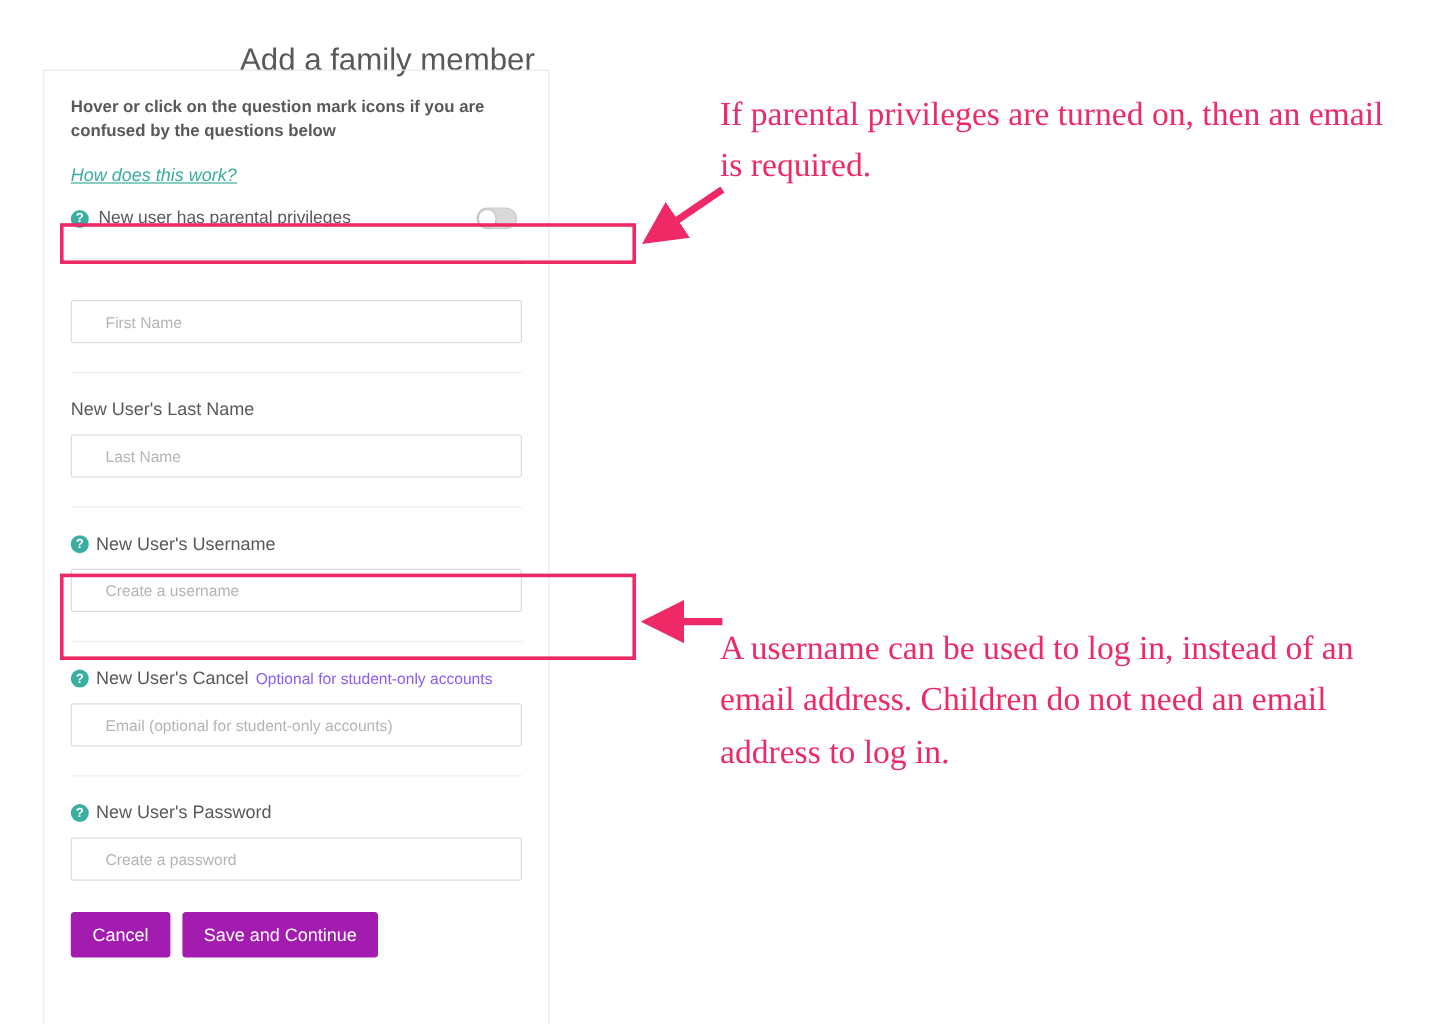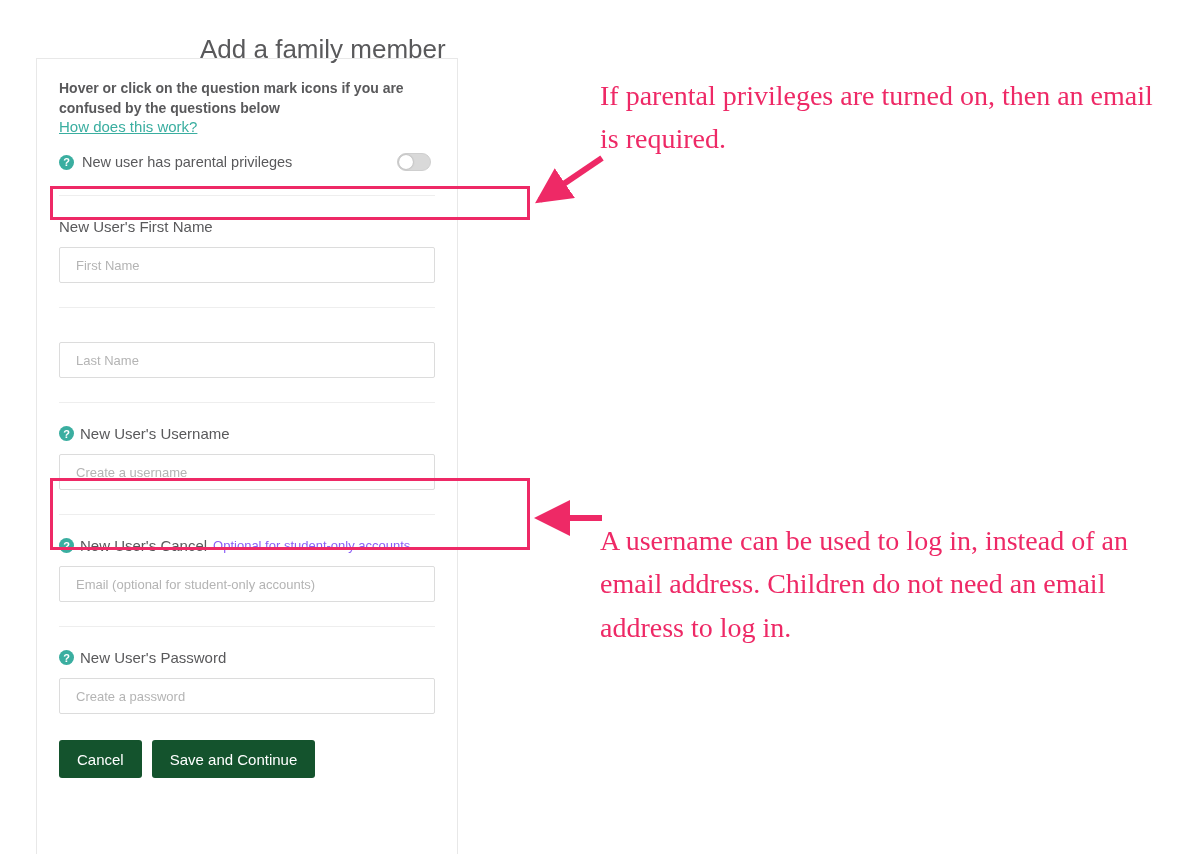--- a/index.html
+++ b/index.html
@@ -31,21 +31,23 @@
   }
   .hint {
     font-size: 14px;
     font-weight: 700;
     color: #59595b;
     line-height: 1.4;
   }
   .link {
     color: #3aaea0;
     font-size: 15px;
+    margin-top: 20px;
     display: block;
+    font-style: italic;
   }
 
   .section { margin-top: 22px; }
   .section-label {
     font-size: 15px;
     color: #59595b;
     display: flex;
     align-items: center;
     gap: 6px;
   }
@@ -60,21 +62,21 @@
     display: inline-flex;
     align-items: center; justify-content: center;
     flex: 0 0 15px;
   }
   .textinput {
     margin-top: 12px;
     width: 100%;
     height: 36px;
     border: 1px solid #dcdcdc;
     border-radius: 2px;
-    padding: 0 16px;
+    padding: 0 28px;
     font-size: 13px;
     color: #59595b;
     background: #fff;
   }
   .textinput::placeholder { color: #b4b4b4; }
 
   .divider {
     height: 0;
     border: none;
     border-top: 1px solid #eeeeee;
@@ -126,21 +128,21 @@
     font-size: 28px;
     line-height: 1.55;
     font-weight: 400;
   }
   .note1 { left: 600px; top: 74px;  width: 560px; }
   .note2 { left: 600px; top: 492px; width: 560px; margin-top: 27px; }
 
   
   .buttons { margin-top: 26px; display:flex; gap:10px; }
   .btn {
-    background: #14532d;
+    background: #a21caf;
     color: #fff;
     border: none;
     height: 38px;
     padding: 0 18px;
     font-size: 15px;
     border-radius: 3px;
   }
 
   
   svg.arrow { position: absolute; overflow: visible; }
@@ -160,28 +162,28 @@
     <div class="toggle-label">
       <span class="help-circle">?</span>
       <span>New user has parental privileges</span>
     </div>
     <div class="switch"></div>
   </div>
 
   <hr class="divider">
 
   <div class="section">
-    <div class="section-label">
-      <span>New User's First Name</span>
-    </div>
     <input class="textinput" type="text" placeholder="First Name" style="">
   </div>
   <hr class="divider">
 
   <div class="section">
+    <div class="section-label">
+      <span>New User's Last Name</span>
+    </div>
     <input class="textinput" type="text" placeholder="Last Name" style="">
   </div>
   <hr class="divider">
 
   <div class="section">
     <div class="section-label">
       <span class="help-circle">?</span>
       <span>New User's Username</span>
     </div>
     <input class="textinput" type="text" placeholder="Create a username" style="">

